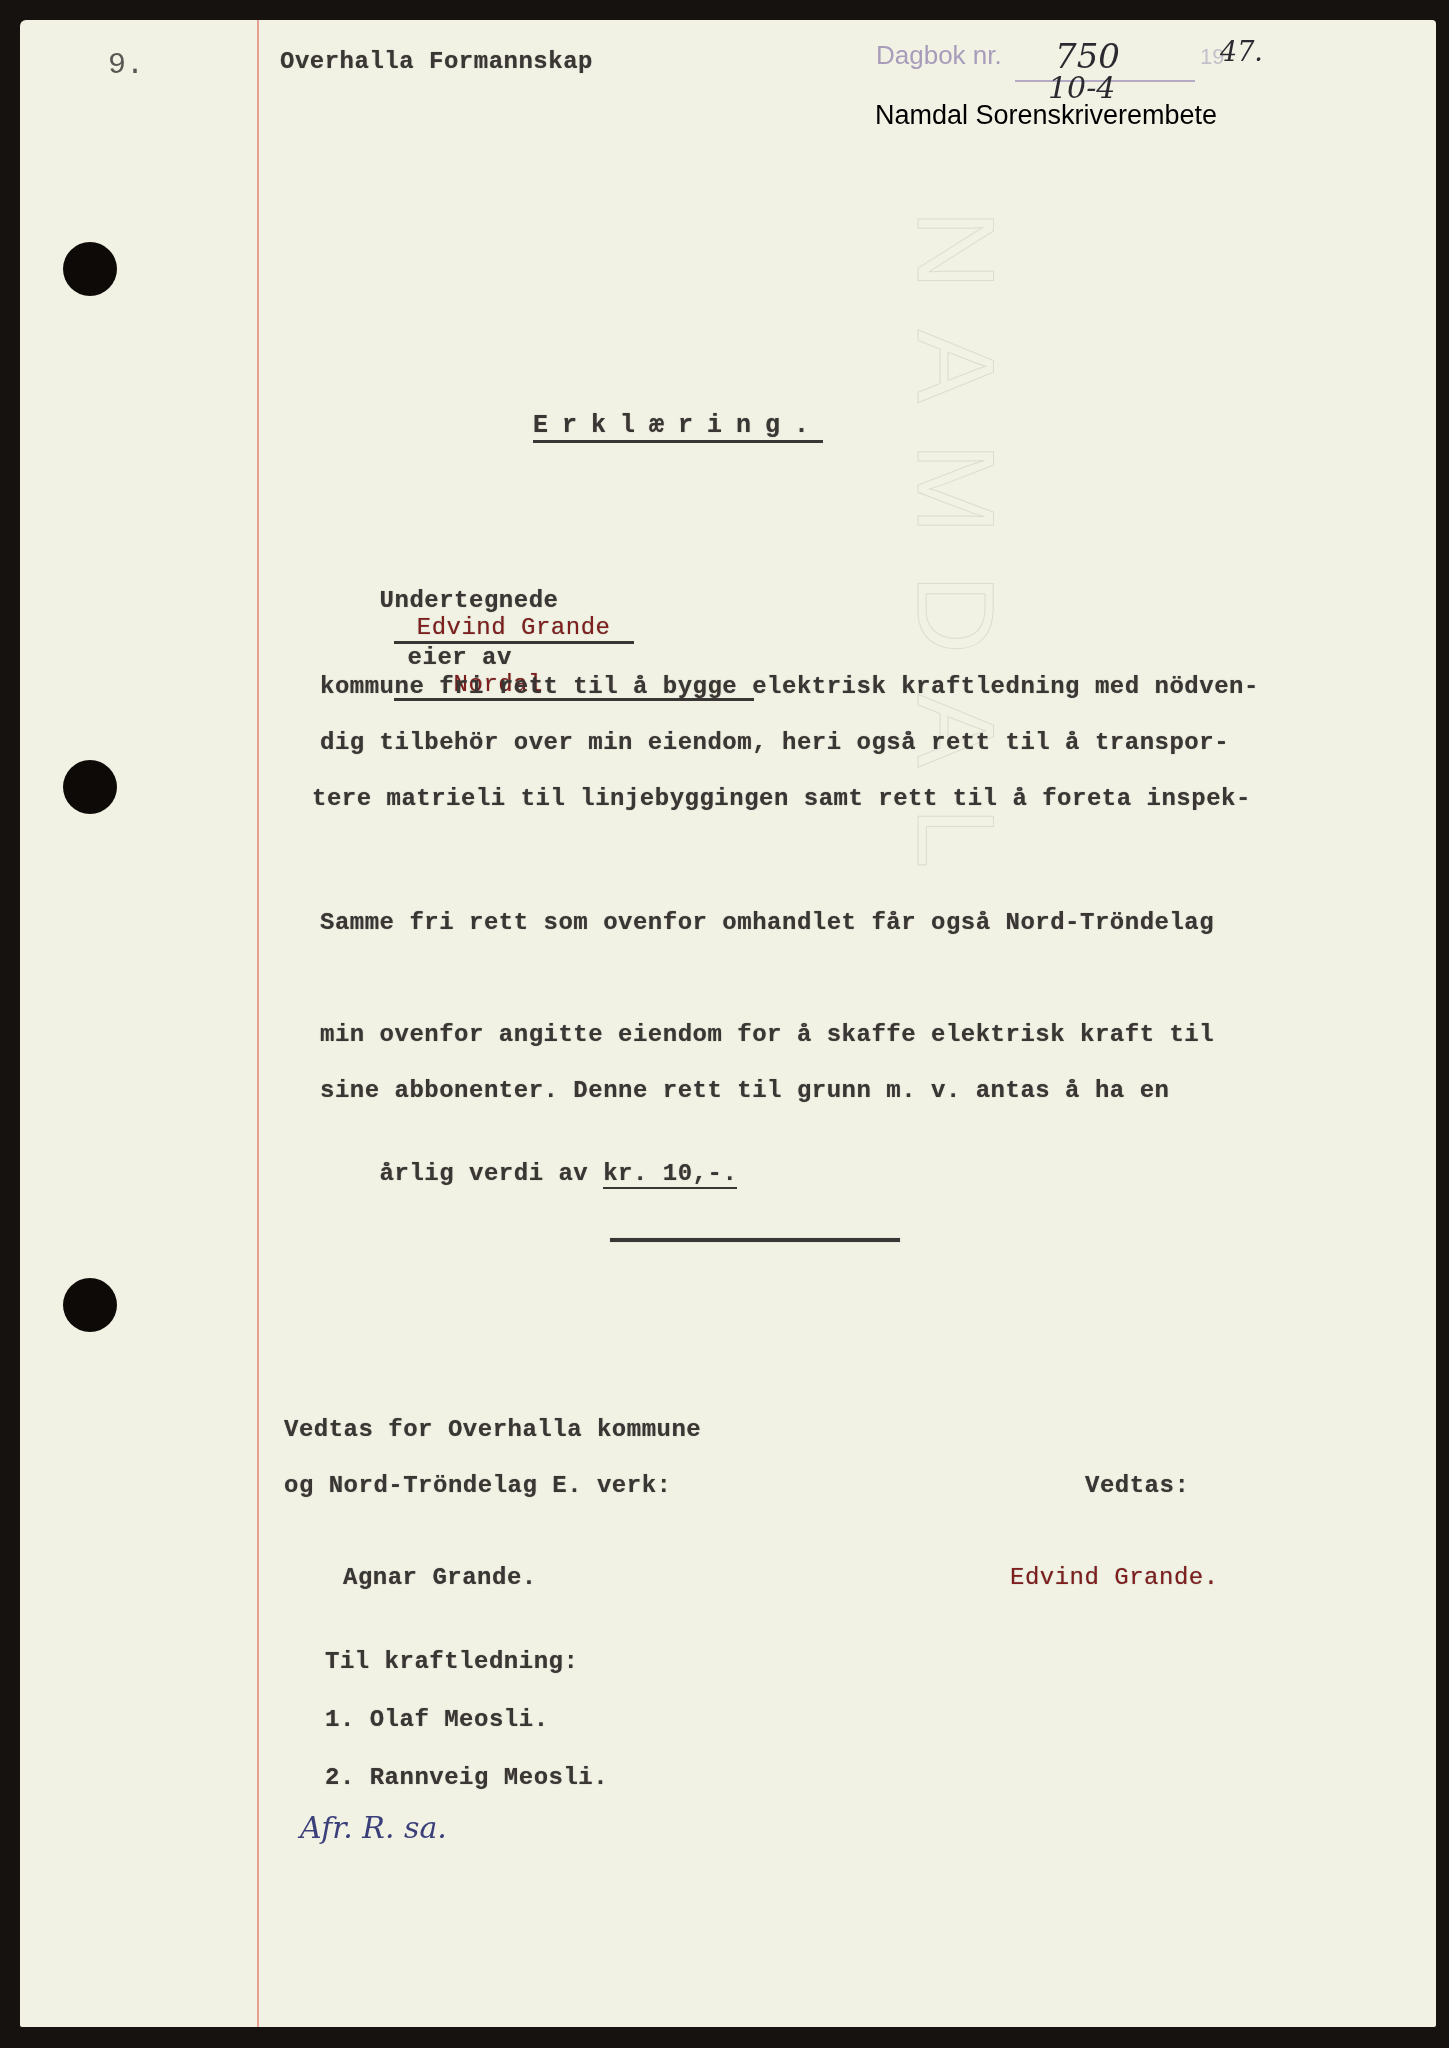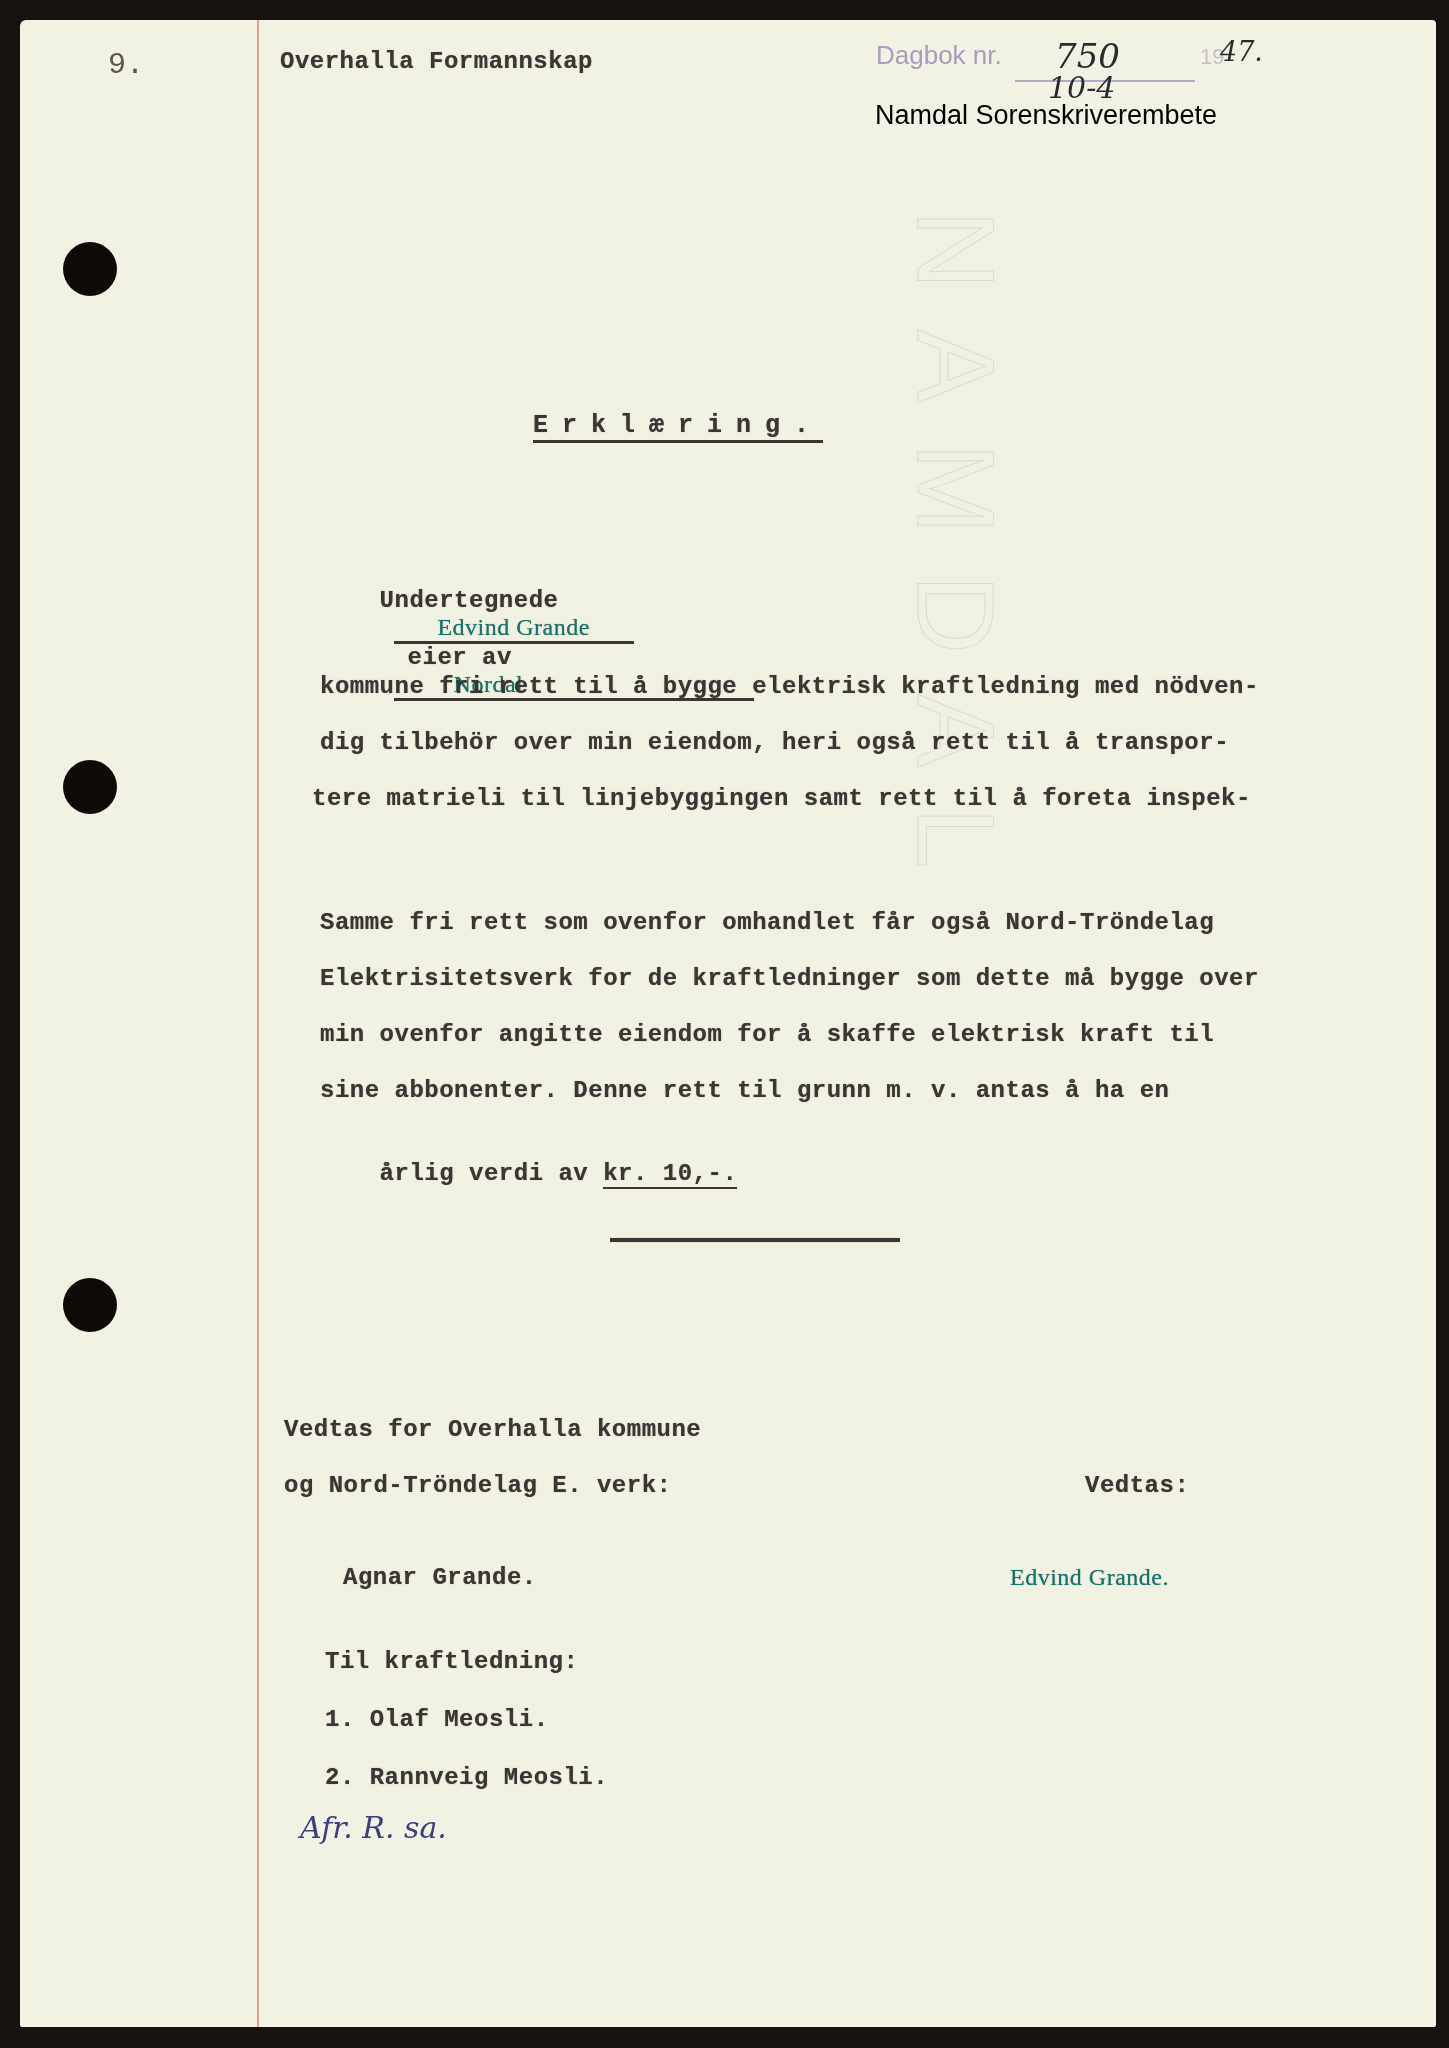--- a/index.html
+++ b/index.html
@@ -70,22 +70,22 @@
       border-bottom: 3px solid #3a3634;
       text-align: center;
     }
     .rule {
       position: absolute;
       height: 4px; background: #3a3634;
       box-shadow: 0 0 1px rgba(0,0,0,0.4);
     }
     .typed-fill {
       font-weight: normal;
-      font-family: Liberation Serif, serif;
-      color: #0f766e;
+      font-family: Liberation Mono, monospace;
+      color: #7f1d1d;
     }
     .heading {
       letter-spacing: 14px;
     }
     .watermark {
       position: absolute;
       font-family: "Liberation Sans", sans-serif;
       font-size: 110px;
       color: transparent;
       -webkit-text-stroke: 1px rgba(160,160,150,0.25);
@@ -131,21 +131,20 @@
     <span class="ul typed-fill" style="width:240px; margin-left:14px;">Edvind Grande</span>
     <span style="margin-left:28px;">eier av</span>
     <span class="ul typed-fill" style="width:360px; margin-left:14px; text-align:left; padding-left:60px; box-sizing:border-box;">Nordal</span>
   </div>
 
 
   <div class="t" style="left:300px; top:653px;">kommune fri rett til å bygge elektrisk kraftledning med nödven-</div>
   <div class="t" style="left:300px; top:709px;">dig tilbehör over min eiendom, heri også rett til å transpor-</div>
   <div class="t" style="left:292px; top:765px;">tere matrieli til linjebyggingen samt rett til å foreta inspek-</div>
   <div class="t" style="left:300px; top:889px;">Samme fri rett som ovenfor omhandlet får også Nord-Tröndelag</div>
-  <div class="t" style="left:300px; top:945px;">Elektrisitetsverk for de kraftledninger som dette må bygge over</div>
   <div class="t" style="left:300px; top:1001px;">min ovenfor angitte eiendom for å skaffe elektrisk kraft til</div>
   <div class="t" style="left:300px; top:1057px;">sine abbonenter. Denne rett til grunn m. v. antas å ha en</div>
 
   <div class="t" style="left:300px; top:1113px;">
     <span>årlig verdi av </span><span class="ul" style="border-bottom-width:2px;">kr. 10,-.</span>
   </div>
 
   <div class="rule" style="left:590px; top:1218px; width:290px;"></div>
 
 

